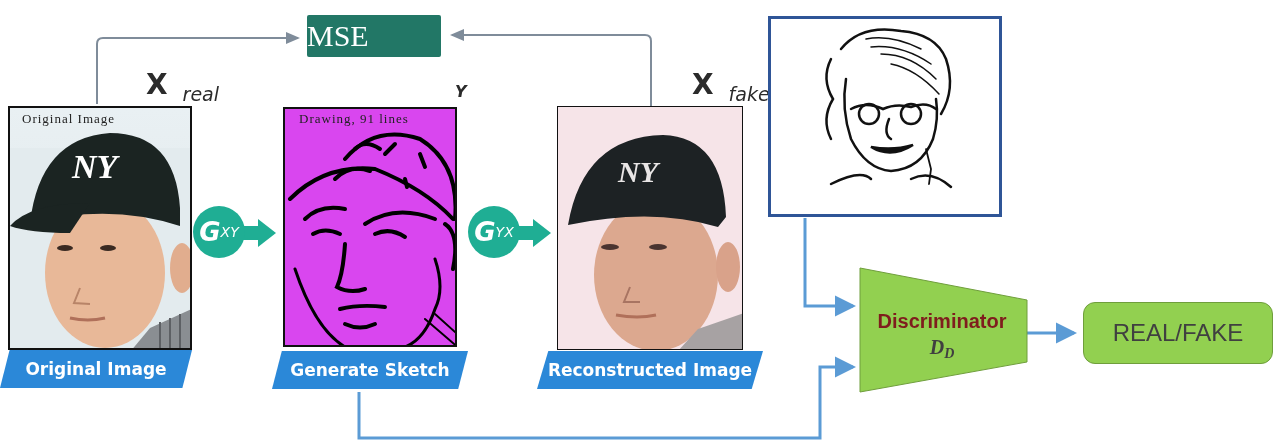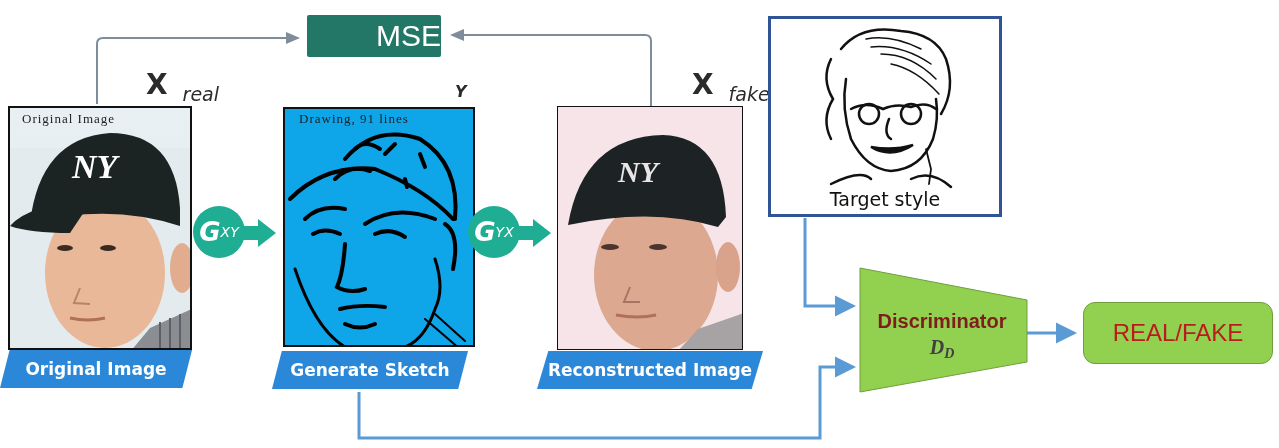--- a/index.html
+++ b/index.html
@@ -1,36 +1,36 @@
 <!DOCTYPE html>
 <html><head>
   <meta charset="utf-8">
   <style>
     html, body { margin:0; padding:0; background:#ffffff; }
     body { width:1279px; height:448px; position:relative; overflow:hidden; font-family:"Liberation Sans", sans-serif; }
     .abs { position:absolute; }
     svg.lines { position:absolute; left:0; top:0; }
-    .mse { left:307px; top:15px; width:134px; height:42px; background:#227766; color:#ffffff; font-family:Liberation Sans, sans-serif; font-size:30px; display:flex; align-items:center; justify-content:flex-end; border-radius:2px; }
+    .mse { left:307px; top:15px; width:134px; height:42px; background:#227766; color:#ffffff; font-family:Liberation Serif, serif; font-size:30px; display:flex; align-items:center; justify-content:flex-start; border-radius:2px; }
     .varlabel { font-family:"DejaVu Sans", sans-serif; color:#2b2b2b; font-style:italic; }
     .varlabel .main { font-weight:bold; font-size:28px; font-style:normal; }
     .varlabel .sub { font-size:19px; font-style:italic; vertical-align:-7px; margin-left:15px; }
     .frame { border:2px solid #111; box-sizing:border-box; overflow:hidden; }
     .caption-small { font-family:"Liberation Serif", serif; font-size:13px; color:#222; letter-spacing:1px; position:absolute; }
     .tag { height:38px; background:#2b88d8; color:#ffffff; font-family:"DejaVu Sans", sans-serif; font-weight:bold; font-size:17px; display:flex; align-items:center; justify-content:center; clip-path:polygon(5% 0,100% 0,95% 100%,0 100%); }
     .gen { width:52px; height:52px; border-radius:50%; background:#1fae94; color:#fff; display:flex; align-items:center; justify-content:center; font-family:"DejaVu Sans", sans-serif; }
     .gen .g { font-weight:bold; font-style:italic; font-size:26px; }
     .gen .s { font-size:14px; font-style:italic; }
     .gen-arrow { width:0; height:0; border-top:14px solid transparent; border-bottom:14px solid transparent; border-left:18px solid #1fae94; }
     .gen-bar { height:14px; background:#1fae94; }
     .target-box { left:768px; top:16px; width:234px; height:201px; border:3px solid #2f5597; box-sizing:border-box; background:#fff; }
     .target-label { position:absolute; left:0; right:0; bottom:4px; text-align:center; font-family:"DejaVu Sans", sans-serif; font-size:19px; color:#111; }
     .disc-label { position:absolute; left:862px; top:310px; width:160px; text-align:center; font-family:"Liberation Sans", sans-serif; font-weight:bold; font-size:20px; color:#7f1d1d; }
     .disc-sym { position:absolute; left:862px; top:336px; width:160px; text-align:center; font-family:"Liberation Serif", serif; font-weight:bold; font-style:italic; font-size:20px; color:#404040; }
     .disc-sym .sub { font-size:14px; vertical-align:-4px; }
-    .realfake { left:1083px; top:302px; width:190px; height:62px; background:#92d050; border:1px solid #6f9e3c; border-radius:12px; box-sizing:border-box; display:flex; align-items:center; justify-content:center; font-family:"Liberation Sans", sans-serif; font-size:24px; color:#b91c1c; }
+    .realfake { left:1083px; top:302px; width:190px; height:62px; background:#92d050; border:1px solid #6f9e3c; border-radius:12px; box-sizing:border-box; display:flex; align-items:center; justify-content:center; font-family:"Liberation Sans", sans-serif; font-size:24px; color:#404040; }
   </style>
 </head>
 <body>
 
 <svg class="lines" width="1279" height="448">
   <defs>
     <marker id="ag" markerWidth="8" markerHeight="8" refX="6" refY="4" orient="auto">
         <path d="M0,1 L7,4 L0,7 Z" fill="#7f8c9a"></path>
       </marker>
     <marker id="ab" markerWidth="8" markerHeight="8" refX="6" refY="4" orient="auto">
@@ -86,21 +86,21 @@
     <span>Original Image</span>
   </div>
 
 <div class="abs gen-bar" style="left:230px; top:226px; width:30px;"></div>
 <div class="abs gen-arrow" style="left:258px; top:219px;"></div>
 <div class="abs gen" style="left:193px; top:206px;">
   <span class="g">G</span>
     <span class="s">XY</span>
 </div>
 
-<div class="abs frame" style="left:283px; top:107px; width:192px; height:240px; background:#0ea5e9;">
+<div class="abs frame" style="left:283px; top:107px; width:174px; height:240px; background:#d946ef;">
   <svg width="186" height="240" fill="none" stroke="#000" stroke-width="4" stroke-linecap="round">
     <path d="M60,50 Q90,15 135,30 Q175,55 170,110"></path>
     <path d="M5,90 Q40,55 90,60 Q140,80 168,110"></path>
     <path d="M70,40 Q80,30 95,40 M100,45 L110,35 M120,70 L122,78 M135,45 L140,58"></path>
     <path d="M50,70 Q65,55 85,62"></path>
     <path d="M20,110 Q35,95 60,100"></path>
     <path d="M80,115 Q110,95 150,110"></path>
     <path d="M28,125 Q40,118 55,125 M90,125 Q105,118 120,128"></path>
     <path d="M60,135 Q58,165 52,178 Q65,185 80,180"></path>
     <path d="M55,200 Q75,195 100,198"></path>
@@ -147,21 +147,20 @@
     <path d="M95,20 Q120,15 150,30 M100,28 Q130,25 160,45 M110,35 Q140,35 165,60 M120,45 Q145,50 168,75" stroke-width="1.5"></path>
     <path d="M75,60 Q70,90 80,120 Q95,150 120,152 Q150,150 162,120 Q168,100 165,80"></path>
     <path d="M80,90 Q95,82 112,90 Q125,84 140,88 Q155,82 165,90"></path>
     <circle cx="98" cy="95" r="10"></circle>
       <circle cx="140" cy="95" r="10"></circle>
     <path d="M118,100 Q112,115 120,120"></path>
     <path d="M100,128 Q120,140 142,126 Q122,132 100,128 Z" fill="#111"></path>
     <path d="M60,165 Q90,150 100,160 M140,160 Q160,150 180,168"></path>
     <path d="M155,130 L160,150 L158,165" stroke-width="1.8"></path>
   </svg>
-  <div class="target-label">Target style</div>
 </div>
 
 <div class="disc-label">Discriminator</div>
 <div class="disc-sym">
   <span>D</span><span class="sub">D</span>
 </div>
 
 <div class="abs realfake">
     <span>REAL/FAKE</span>
   </div>

